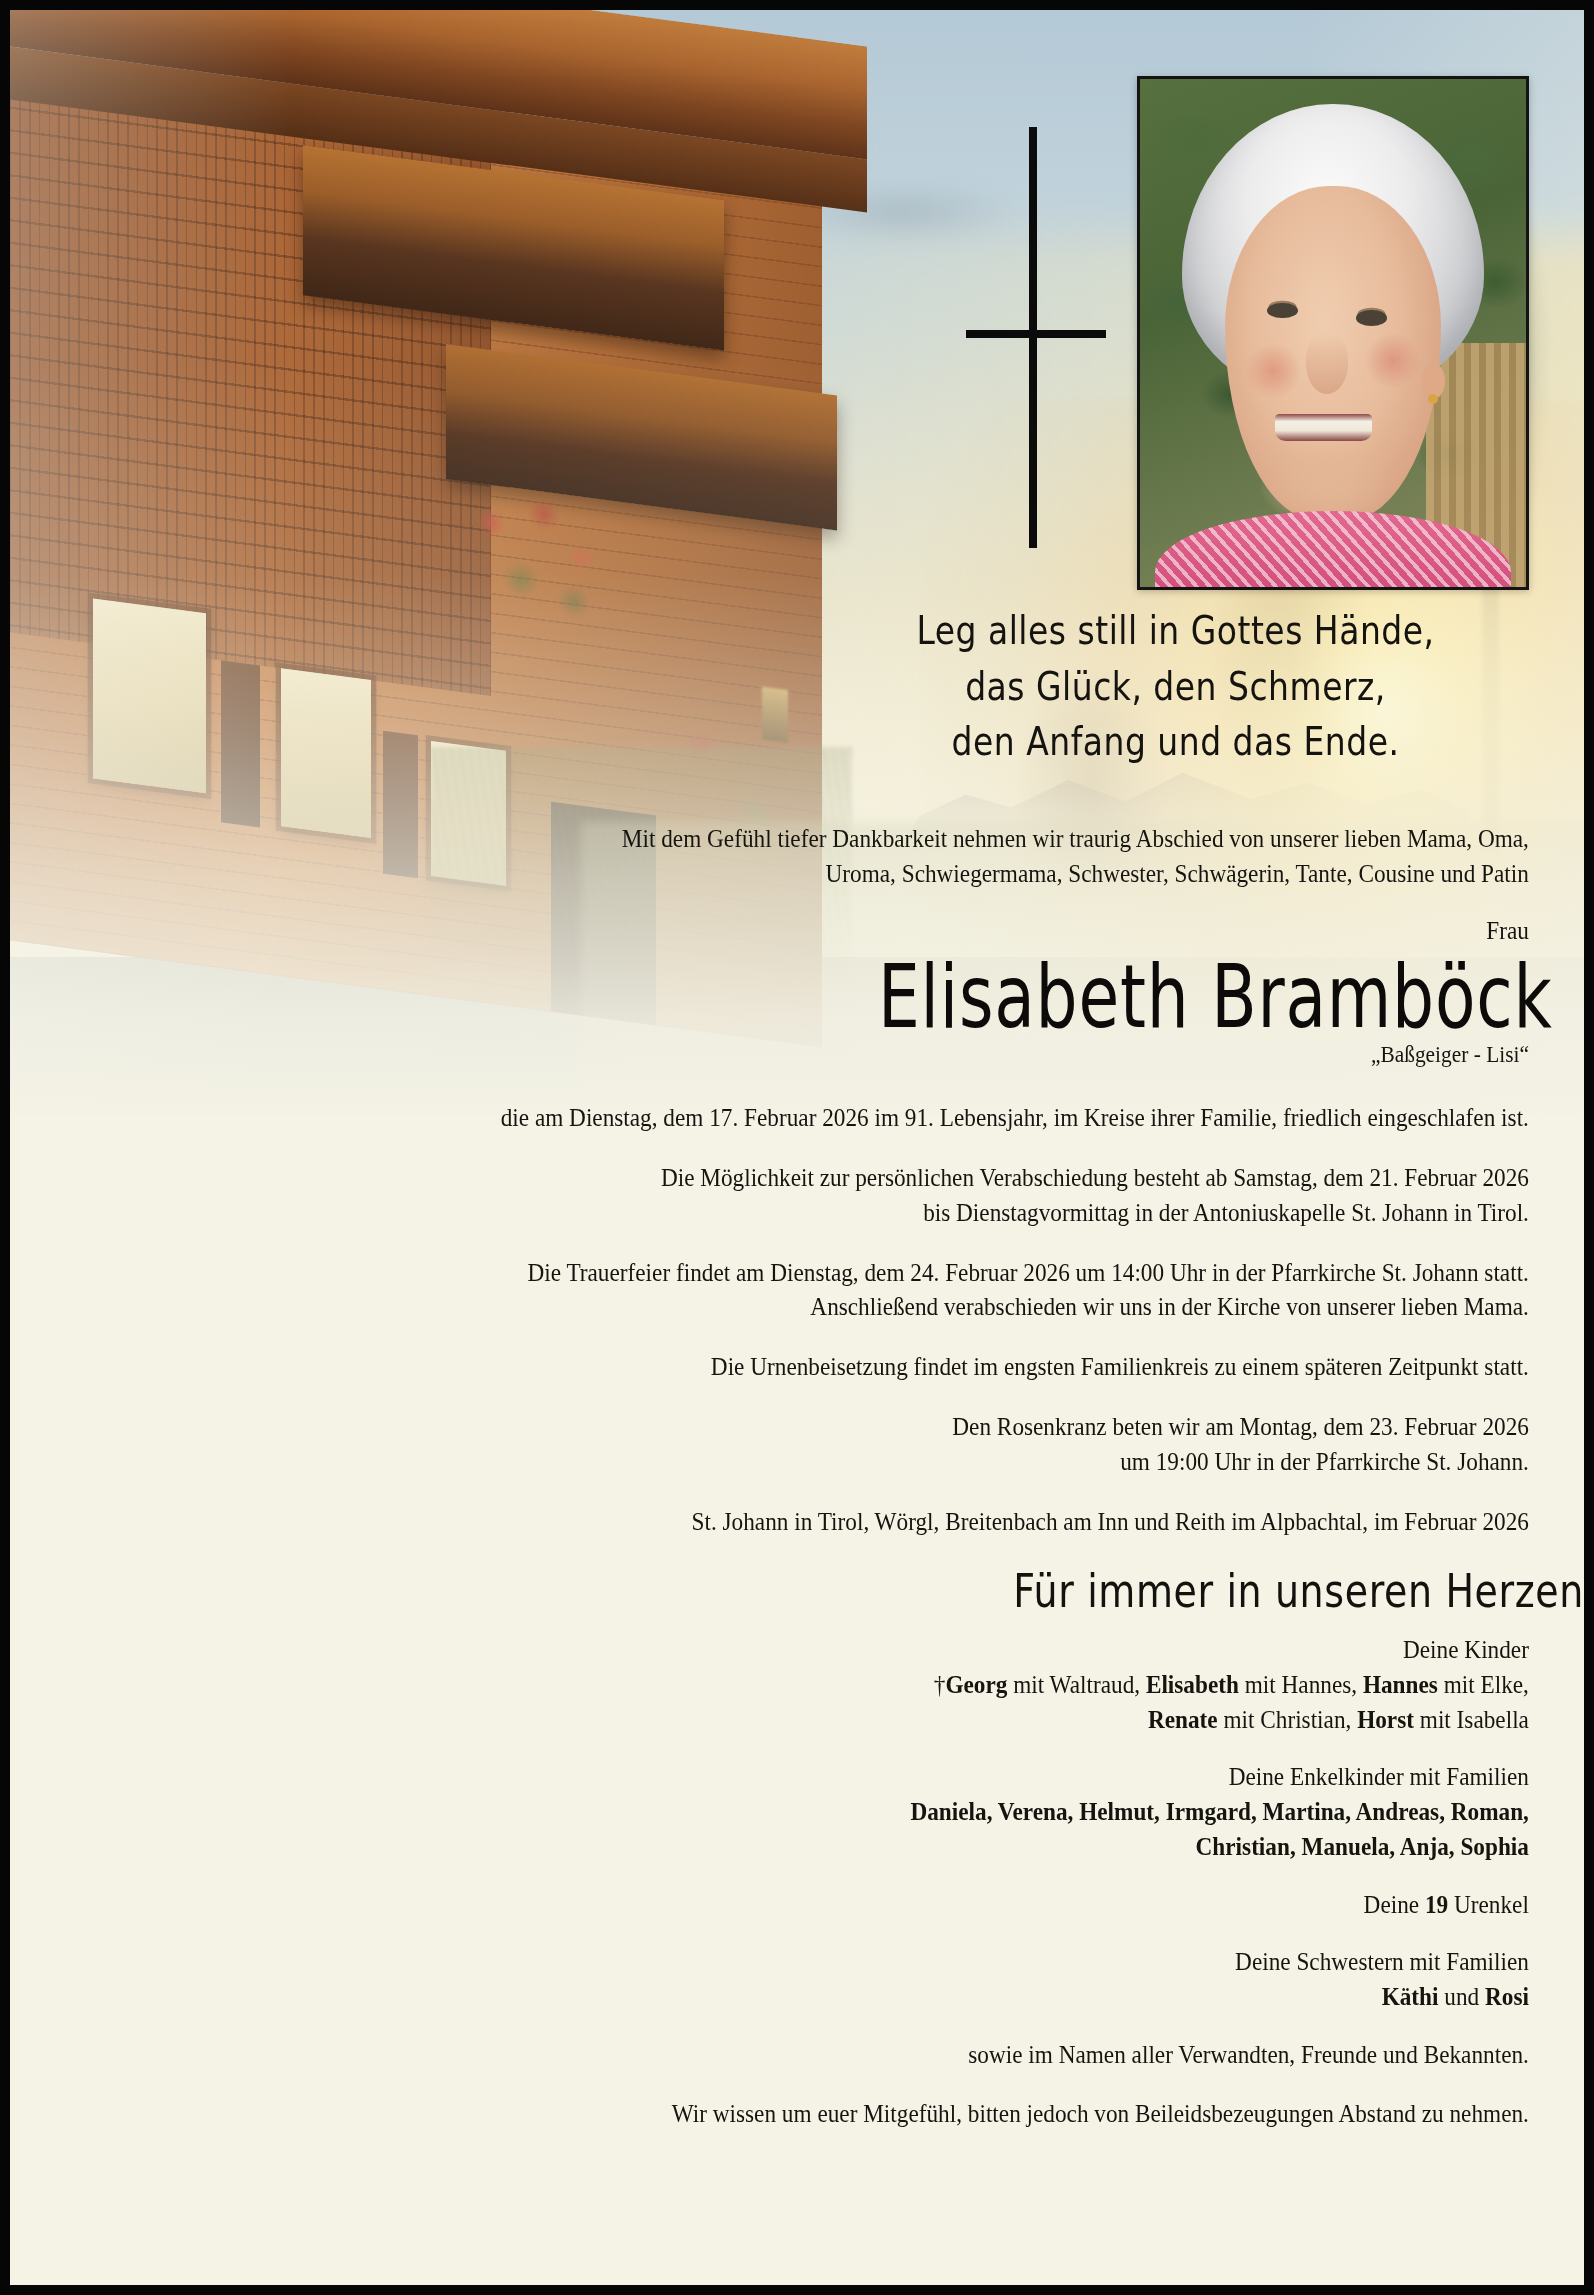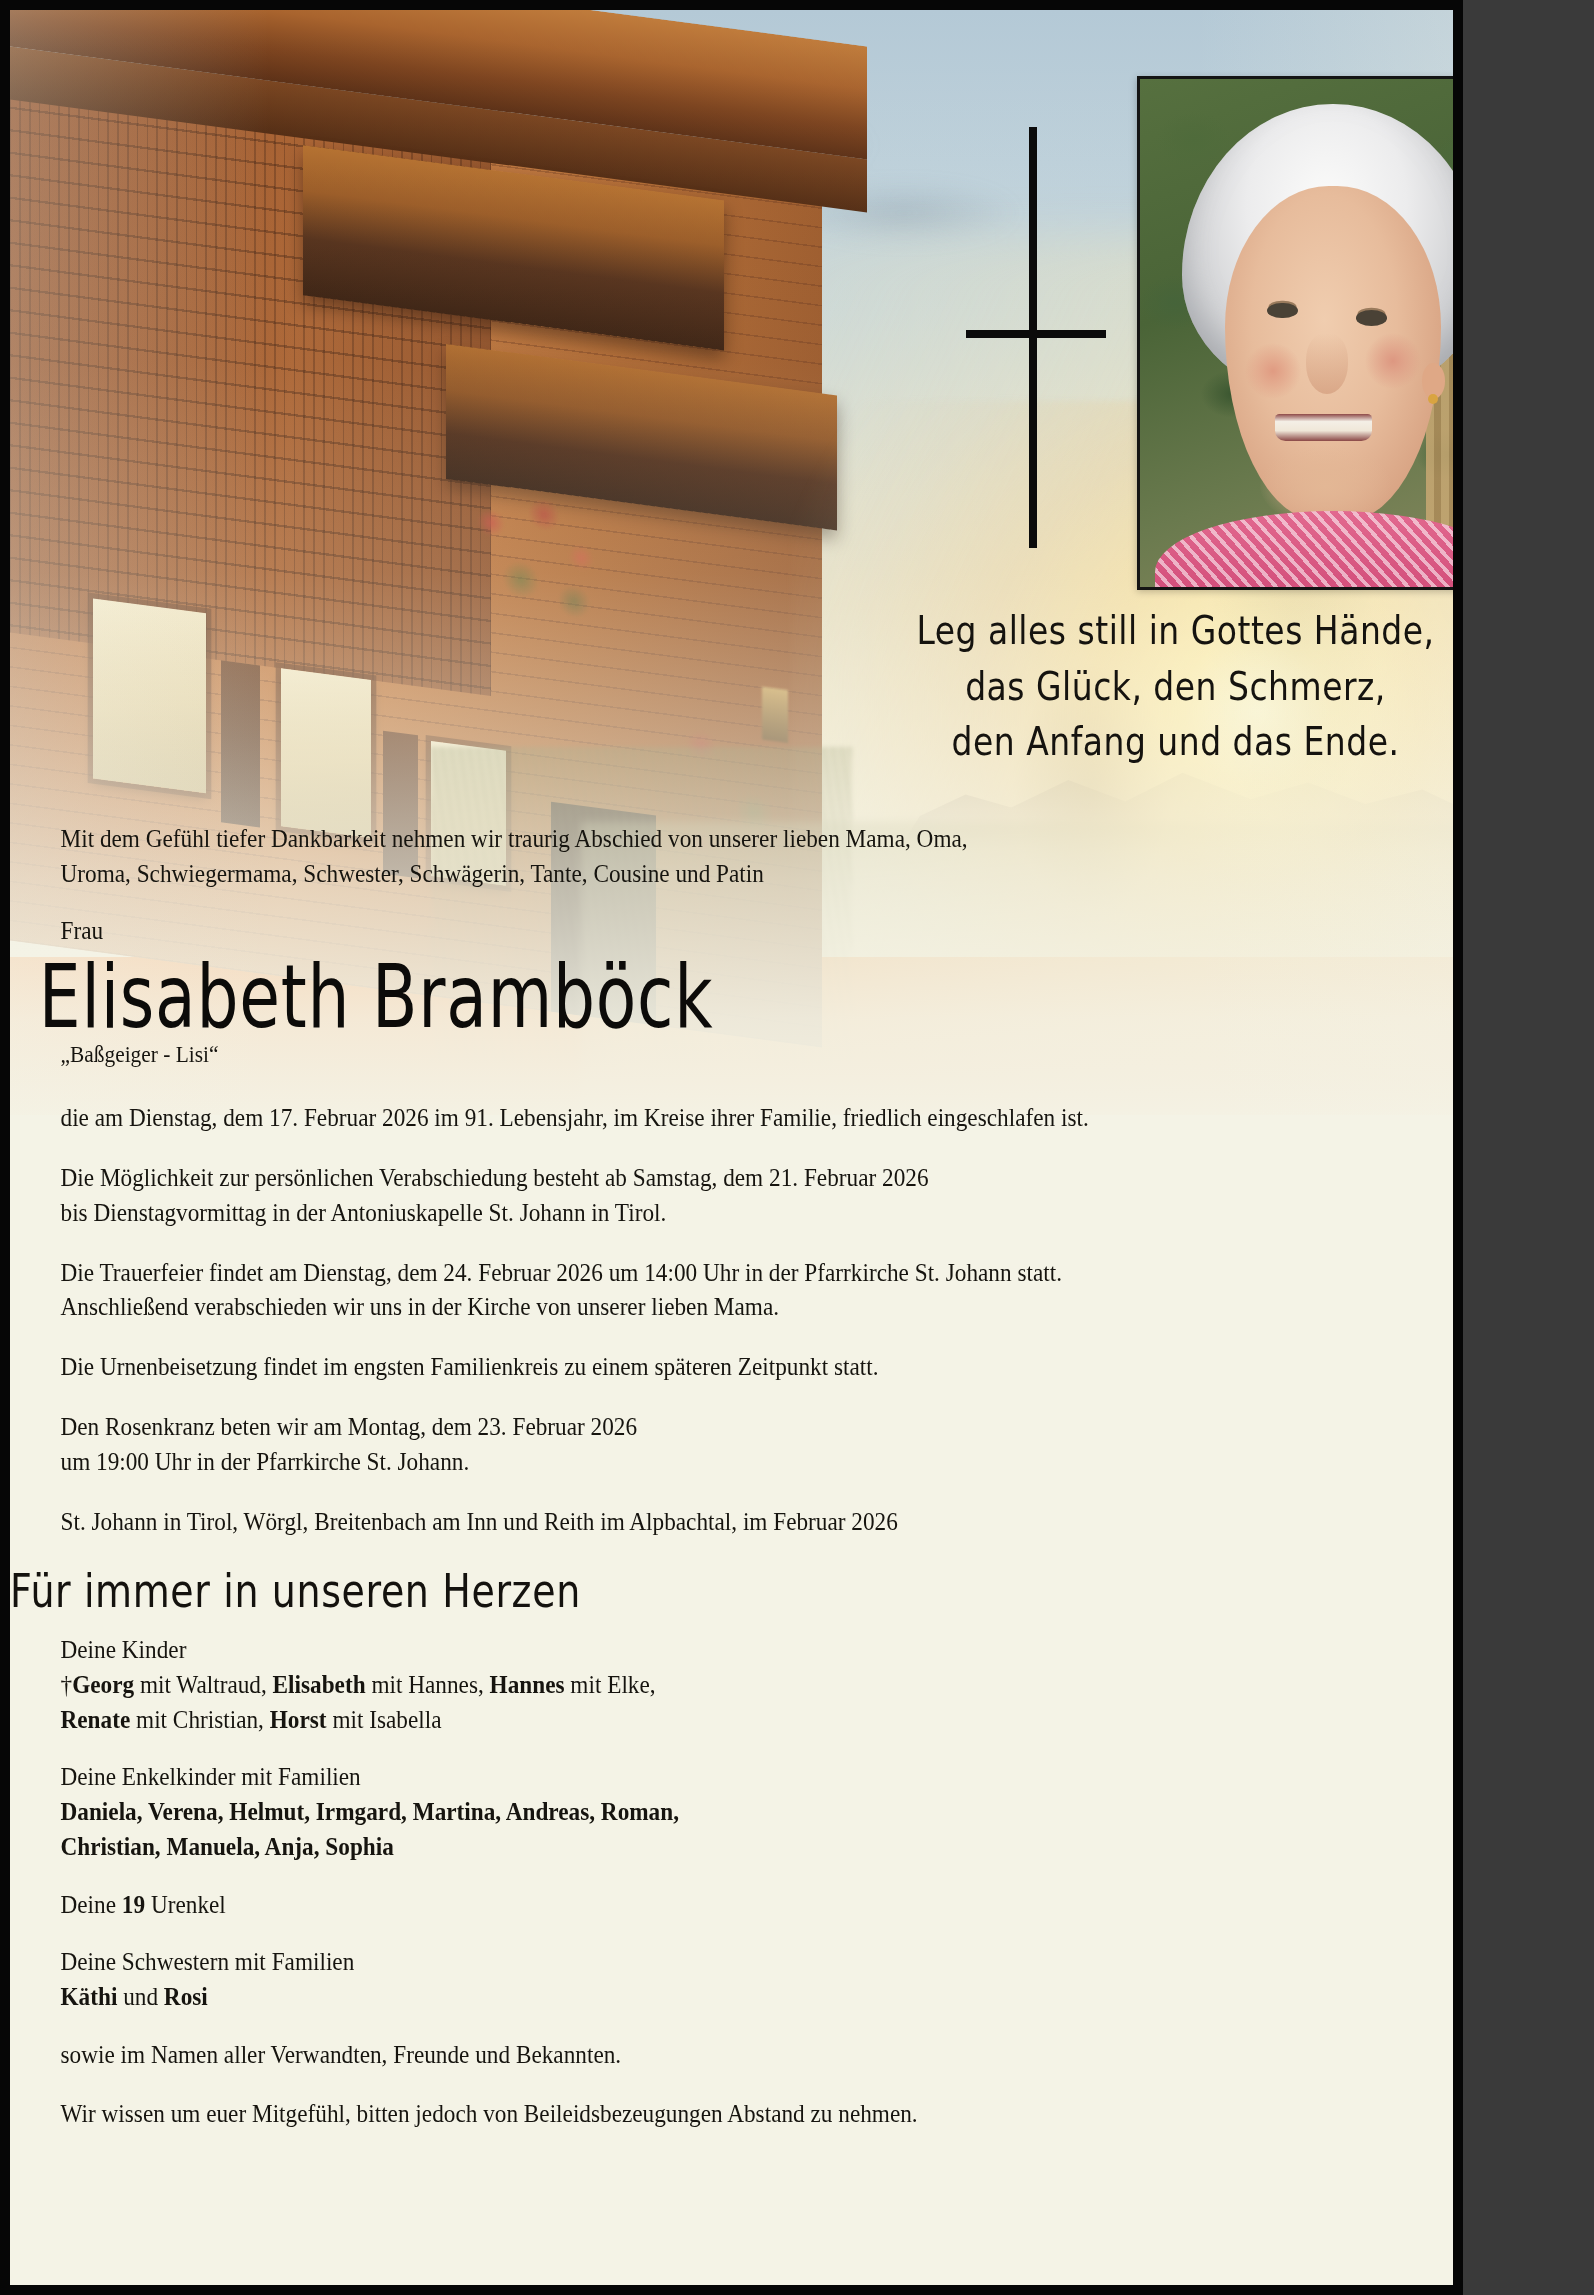--- a/index.html
+++ b/index.html
@@ -1,21 +1,21 @@
 <!DOCTYPE html>
 <html style="font-size:12px"><head>
 <meta charset="utf-8">
 <style>
   html,body{margin:0;padding:0;background:#3a3a3a;}
   body{font-family:"Liberation Serif", serif;}
 
   .card{
     position:relative;
-    width:1463px;height:2295px;
-    background:#f97316;
+    width:1594px;height:2295px;
+    background:#a3a3a3;
     box-sizing:border-box;
     border:10.5px solid #060606;
     overflow:hidden;
   }
 
   
   .bg{position:absolute;inset:0;overflow:hidden;}
 
   .sky{
     position:absolute;left:0;top:0;width:100%;height:947px;
@@ -256,21 +256,21 @@
     text-align:center;color:#15130f;
     font-family:"DejaVu Sans", sans-serif;
     font-size:33px;line-height:1.42;
     letter-spacing:0.5px;
     transform:scaleY(1.18);transform-origin:top center;
   }
   .poem div{font-weight:400;}
 
   .content{
     position:absolute;left:0;right:0;top:812px;
-    text-align:left;color:#16140f;
+    text-align:right;color:#16140f;
   }
 
   .p{
     font-family:"Liberation Serif", serif;
     font-size:25px;line-height:1.38;
     margin:0 0 25.6px 0;
     transform:scaleX(.93);
   }
 
   .frau{

